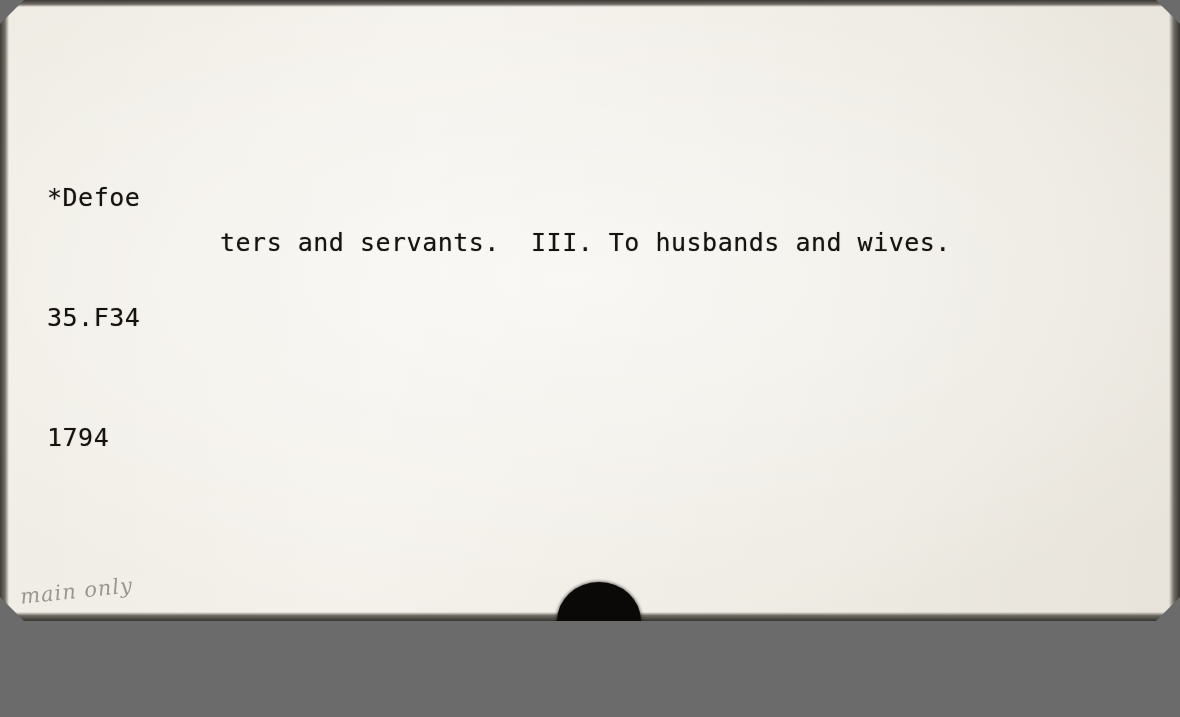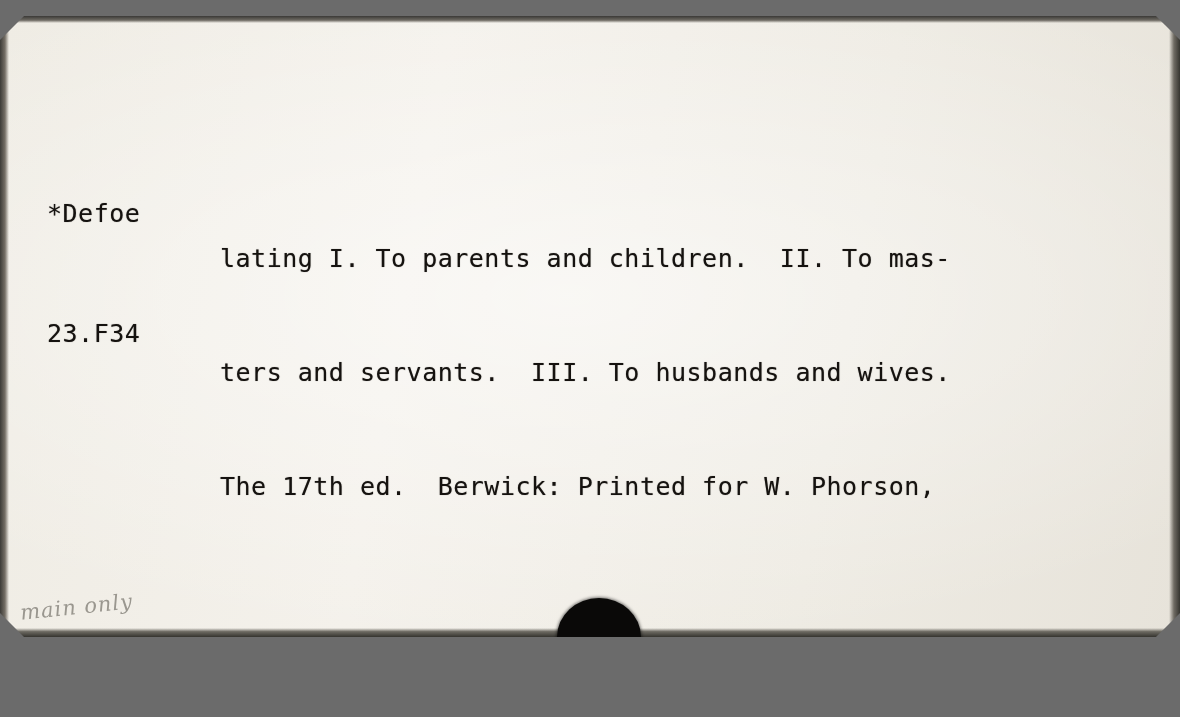--- a/index.html
+++ b/index.html
@@ -7,21 +7,20 @@
     padding: 0;
     background: #6b6b6b;
   }
   #card {
     position: relative;
     width: 1180px;
     height: 621px;
     background: #f2efe9;
     overflow: hidden;
     font-family: "DejaVu Sans Mono", monospace;
-    margin-top: 16px;
   }
   
   #card::before {
     content: "";
     position: absolute;
     inset: 0;
     background:
       radial-gradient(120% 95% at 48% 45%, rgba(255,255,255,0.55) 0%, rgba(255,255,255,0.0) 60%),
       linear-gradient(100deg, #efece4 0%, #f4f1eb 35%, #eeebe3 70%, #e7e3da 100%);
     pointer-events: none;
@@ -119,27 +118,26 @@
   <div class="edge edge-left"></div>
   <div class="edge edge-right"></div>
 
   <div class="corner corner-tl"></div>
   <div class="corner corner-tr"></div>
   <div class="corner corner-bl"></div>
   <div class="corner corner-br"></div>
 
   <div id="callnum" class="typed">
     <div class="cn-author">*Defoe</div>
-    <div>23.F34</div>
+    <div>35.F34</div>
+    <div>1794</div>
   </div>
 
   <div id="body" class="typed">
-    <span class="ln">lating I. To parents and children.  II. To mas-</span>
     <span class="ln">ters and servants.  III. To husbands and wives.</span>
-    <span class="ln">The 17th ed.  Berwick: Printed for W. Phorson,</span>
     
     
     
     
     
   </div>
 
   <div id="punch"></div>
 
   <div id="annotation">main only</div>

